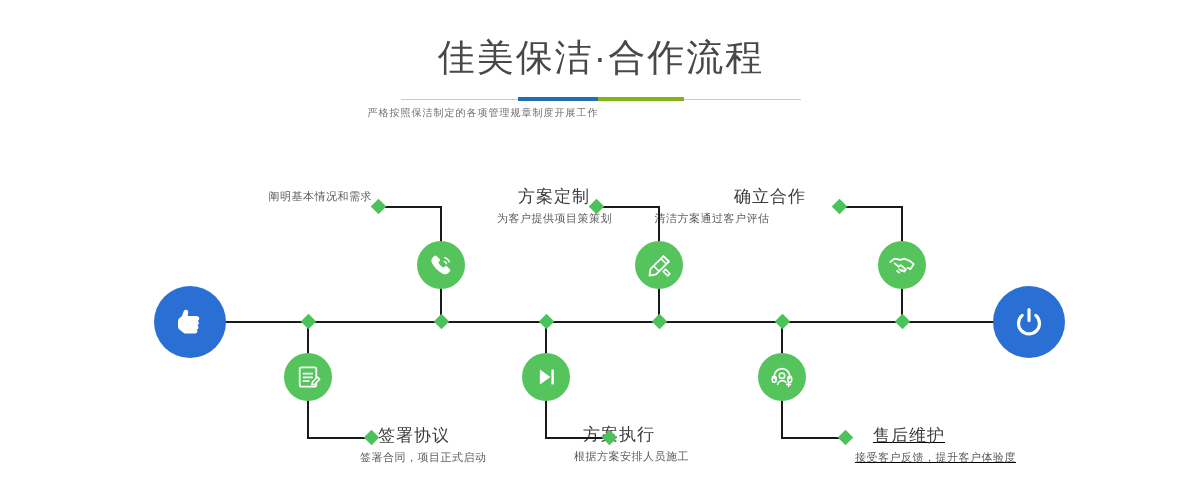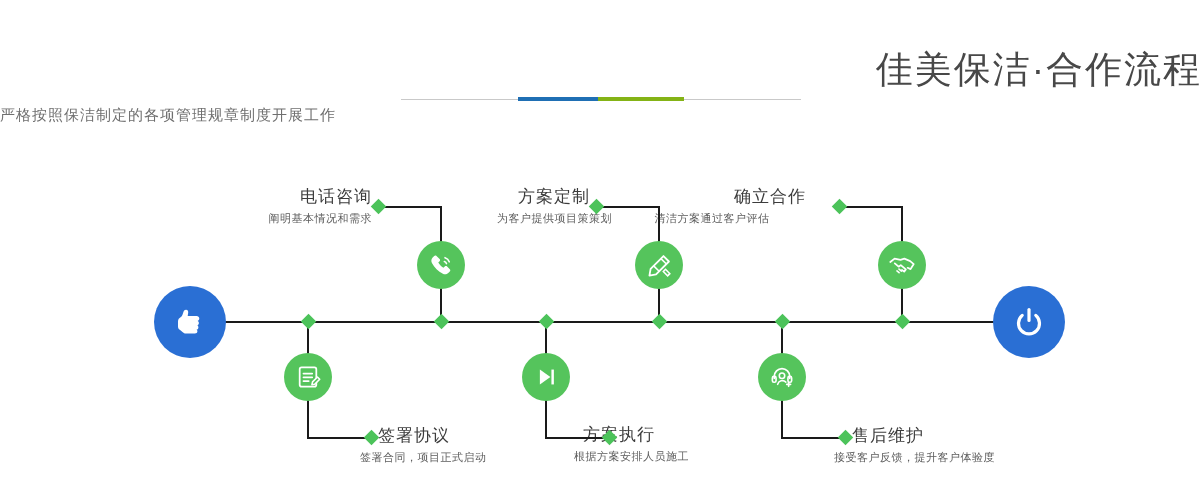--- a/index.html
+++ b/index.html
@@ -4,34 +4,34 @@
 <style>
   html,body{margin:0;padding:0;}
   body{
     width:1202px;height:502px;background:#ffffff;
     font-family:"Liberation Sans","DejaVu Sans",sans-serif;
     overflow:hidden;position:relative;
   }
   .stage{position:absolute;left:0;top:0;width:1202px;height:502px;}
 
   
-  .header{position:absolute;left:0;top:12px;width:1202px;text-align:right;}
+  .header{position:absolute;left:0;top:0;width:1202px;text-align:center;}
   .title{
     margin:0;padding:0;
     font-size:37px;line-height:44px;letter-spacing:2px;
     color:#484848;font-weight:400;
     padding-top:36px;
   }
   .divider{position:absolute;left:401px;top:97px;width:400px;height:6px;}
   .divider .rule{position:absolute;left:0;top:2px;width:400px;height:1px;background:#c9c9c9;}
   .divider .seg-blue{position:absolute;left:117px;top:0px;width:80px;height:4px;background:#1f6fb4;}
   .divider .seg-green{position:absolute;left:197px;top:0px;width:86px;height:4px;background:#84b316;}
   .subtitle{
-    position:absolute;left:0;top:106px;width:966px;text-align:left;
-    font-size:15px;color:#6f6f6f;letter-spacing:1px;
+    position:absolute;left:0;top:106px;width:966px;text-align:center;
+    font-size:10px;color:#6f6f6f;letter-spacing:1px;
   }
 
   
   .axis{position:absolute;left:190px;top:321px;width:840px;height:2px;background:#1a1a1a;}
 
   .endcap{
     position:absolute;width:72px;height:72px;border-radius:50%;
     background:#2a6fd4;display:flex;align-items:center;justify-content:center;
   }
   .endcap.start{left:154px;top:286px;}
@@ -102,21 +102,20 @@
     <div class="diam" style="left:373px;top:201px;"></div>
     <div class="diam" style="left:436px;top:316px;"></div>
     <div class="circ" style="left:417px;top:241px;">
       <svg width="30" height="30" viewBox="0 0 32 32">
         <path fill="#ffffff" d="M11.2 6.3c-.7-.7-1.8-.6-2.5 .1L7.1 8.1c-1.5 1.5-1.8 3.8-.8 5.7 2.6 5 6.7 9 11.7 11.6 1.9 1 4.2 .7 5.7-.8l1.7-1.7c.7-.7 .7-1.8 0-2.5l-2.9-2.9c-.7-.7-1.8-.7-2.5 0l-1.4 1.4c-2.3-1.3-4.2-3.2-5.5-5.5l1.4-1.4c.7-.7.7-1.8 0-2.5z"></path>
         <path fill="none" stroke="#ffffff" stroke-width="1.7" stroke-linecap="round" d="M20.3 8.2a7.2 7.2 0 0 1 4.5 4.4"></path>
         <path fill="none" stroke="#ffffff" stroke-width="1.7" stroke-linecap="round" d="M19.6 12.3a3.6 3.6 0 0 1 2.2 2.2"></path>
       </svg>
     </div>
     <div class="lbl right" style="left:150px;top:186px;width:222px;">
-      <div class="t">电话咨询</div>
       <div class="d">阐明基本情况和需求</div>
     </div>
   </div>
 
   <div class="node">
     <div class="vline" style="left:307px;top:321px;height:117px;"></div>
     <div class="hline" style="left:307px;top:437px;width:64px;"></div>
     <div class="diam" style="left:366px;top:432px;"></div>
     <div class="diam" style="left:303px;top:316px;"></div>
     <div class="circ" style="left:284px;top:353px;">
@@ -198,19 +197,19 @@
       <svg width="28" height="28" viewBox="0 0 32 32">
         <path fill="none" stroke="#ffffff" stroke-width="2" stroke-linecap="round" d="M7.2 17.5v-2.4a8.8 8.8 0 0 1 17.6 0v2.4"></path>
         <rect x="5" y="15.2" width="4.2" height="6.8" rx="1.8" fill="none" stroke="#ffffff" stroke-width="1.9"></rect>
         <rect x="22.8" y="15.2" width="4.2" height="6.8" rx="1.8" fill="none" stroke="#ffffff" stroke-width="1.9"></rect>
         <circle cx="16" cy="14.6" r="3.1" fill="none" stroke="#ffffff" stroke-width="1.8"></circle>
         <path fill="none" stroke="#ffffff" stroke-width="1.8" stroke-linecap="round" d="M11 24.4a5.6 5.6 0 0 1 9.4-2.6"></path>
         <path fill="none" stroke="#ffffff" stroke-width="1.9" stroke-linecap="round" d="M23.6 22.3v4.4"></path>
         <path fill="none" stroke="#ffffff" stroke-width="1.9" stroke-linecap="round" d="M21.4 24.5h4.4"></path>
       </svg>
     </div>
-    <div class="lbl left" style="left:852px;top:425px;width:260px;">
+    <div class="lbl left" style="left:873px;top:425px;width:260px;text-decoration:underline;">
       <div class="t">售后维护</div>
       <div class="d" style="margin-left:-18px;">接受客户反馈，提升客户体验度</div>
     </div>
   </div>
 
 </div>
 
 </body></html>

